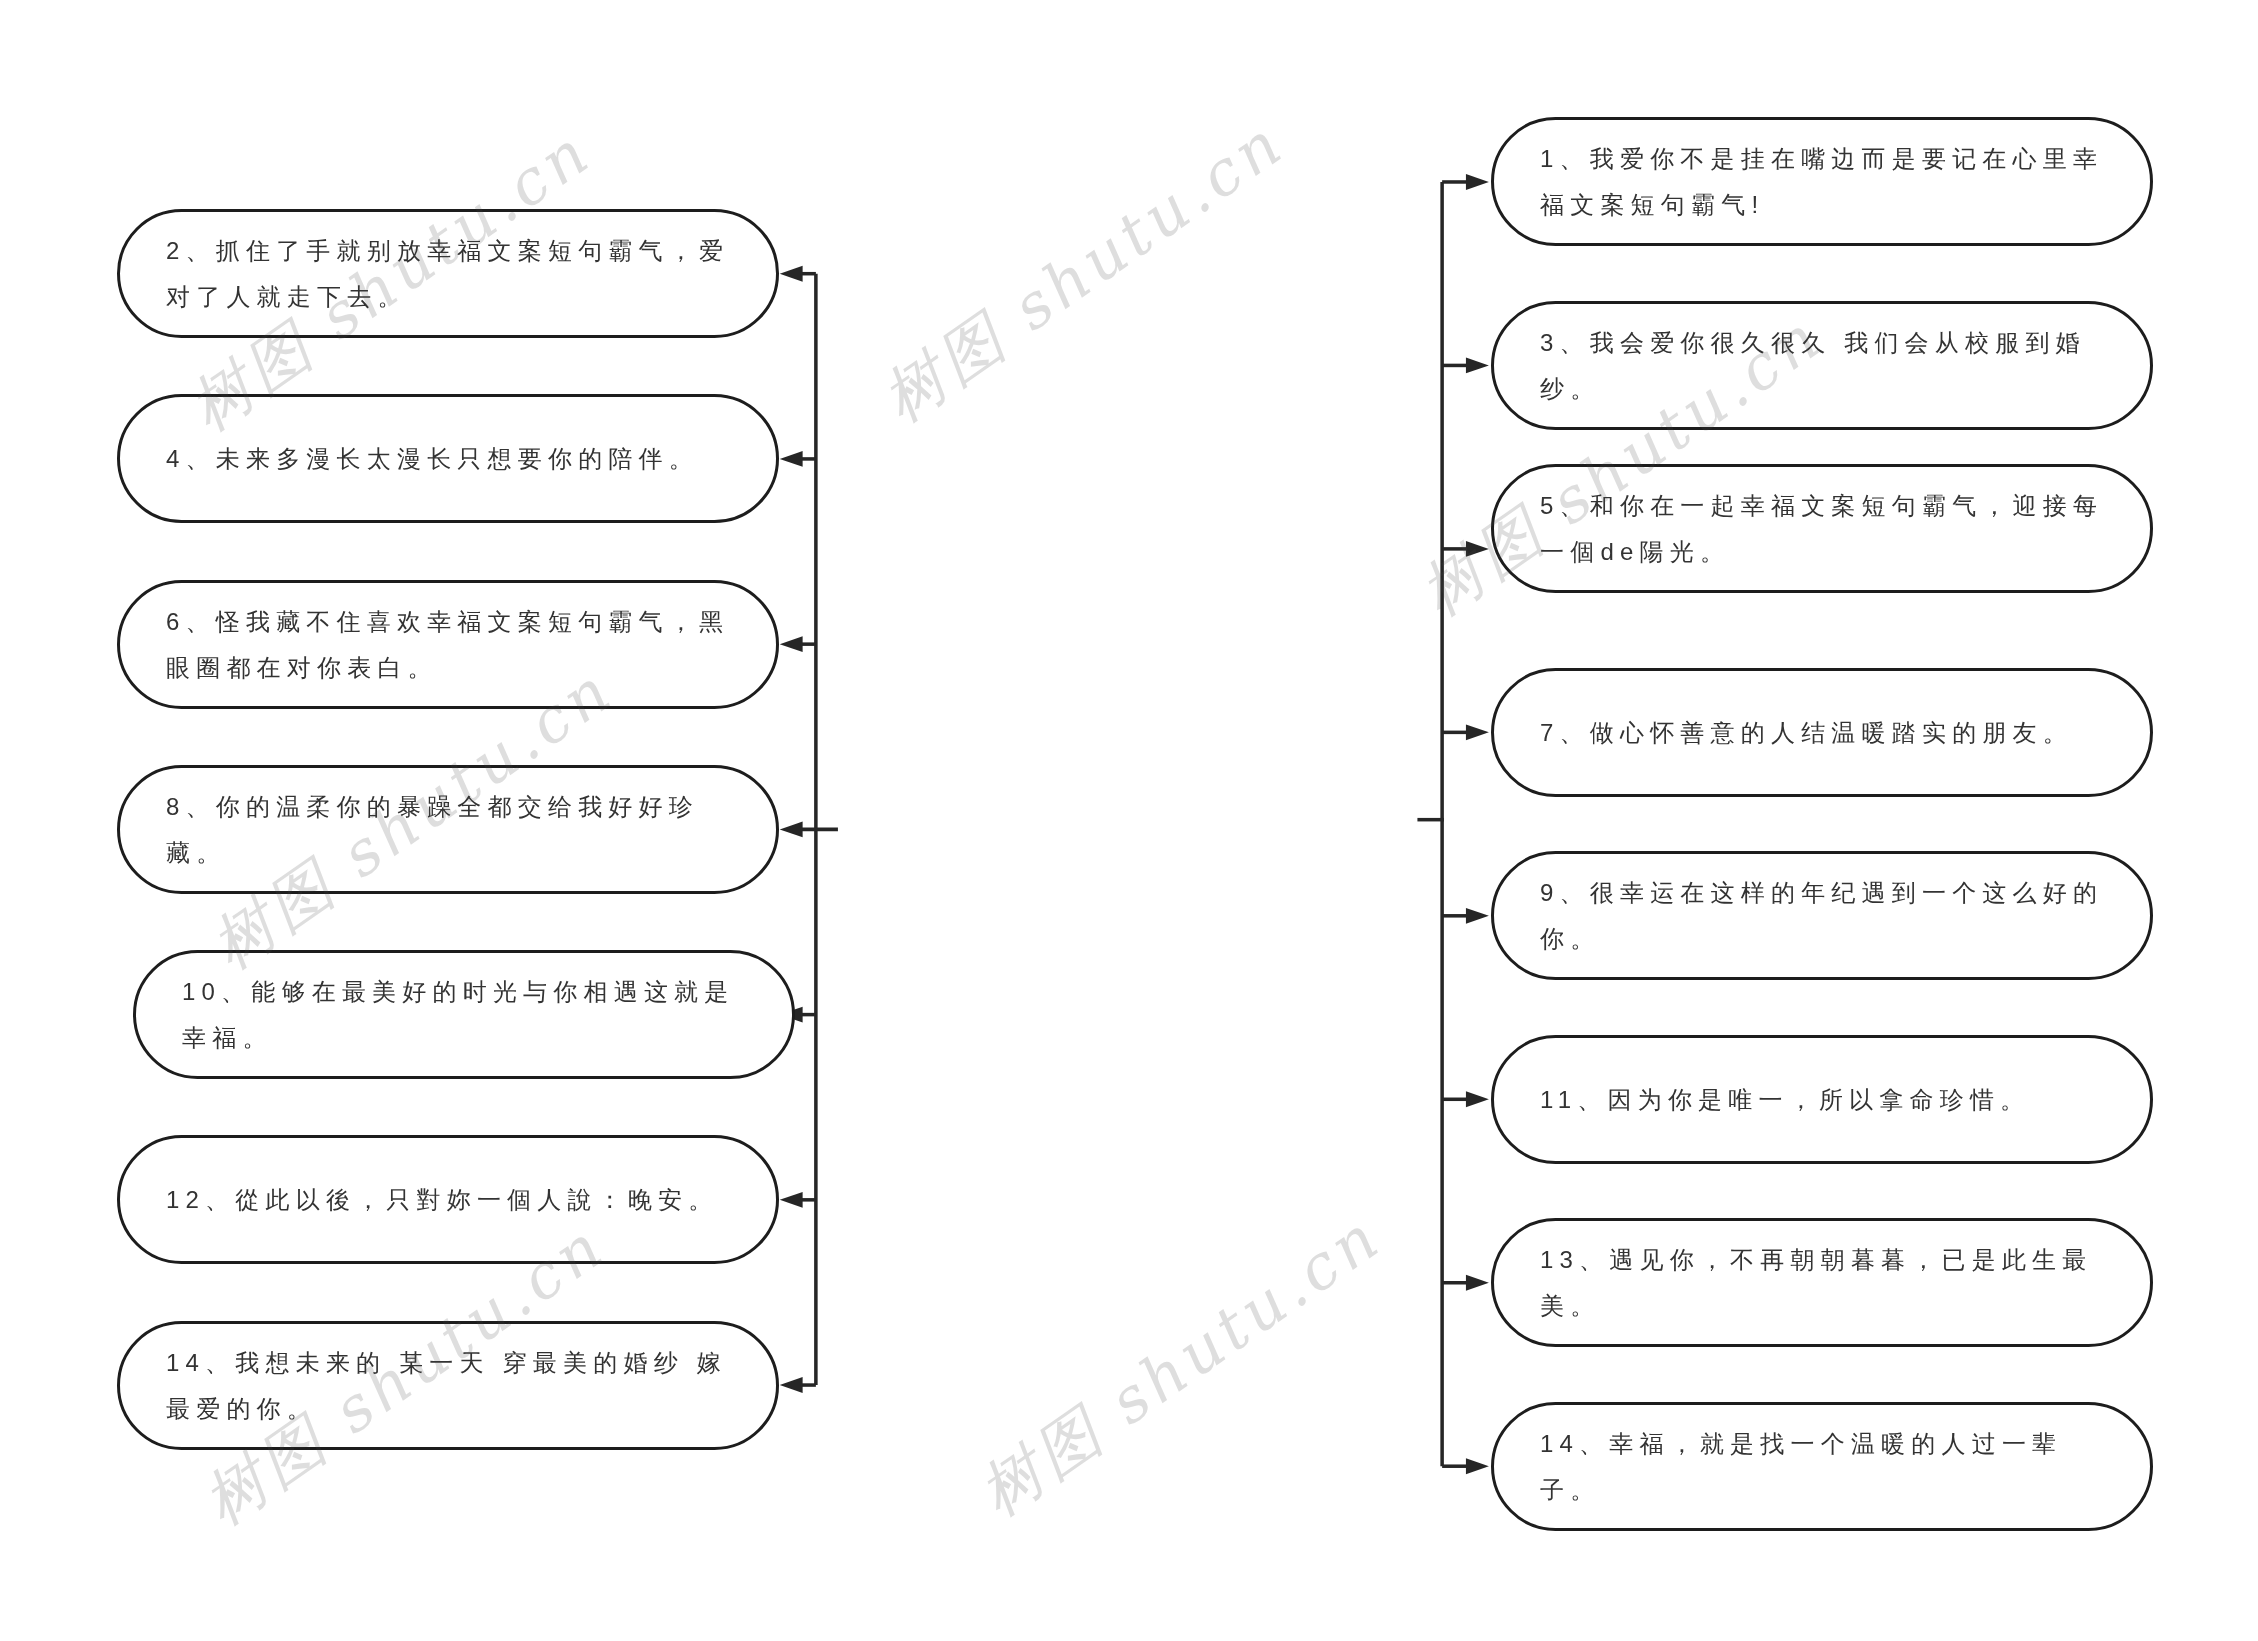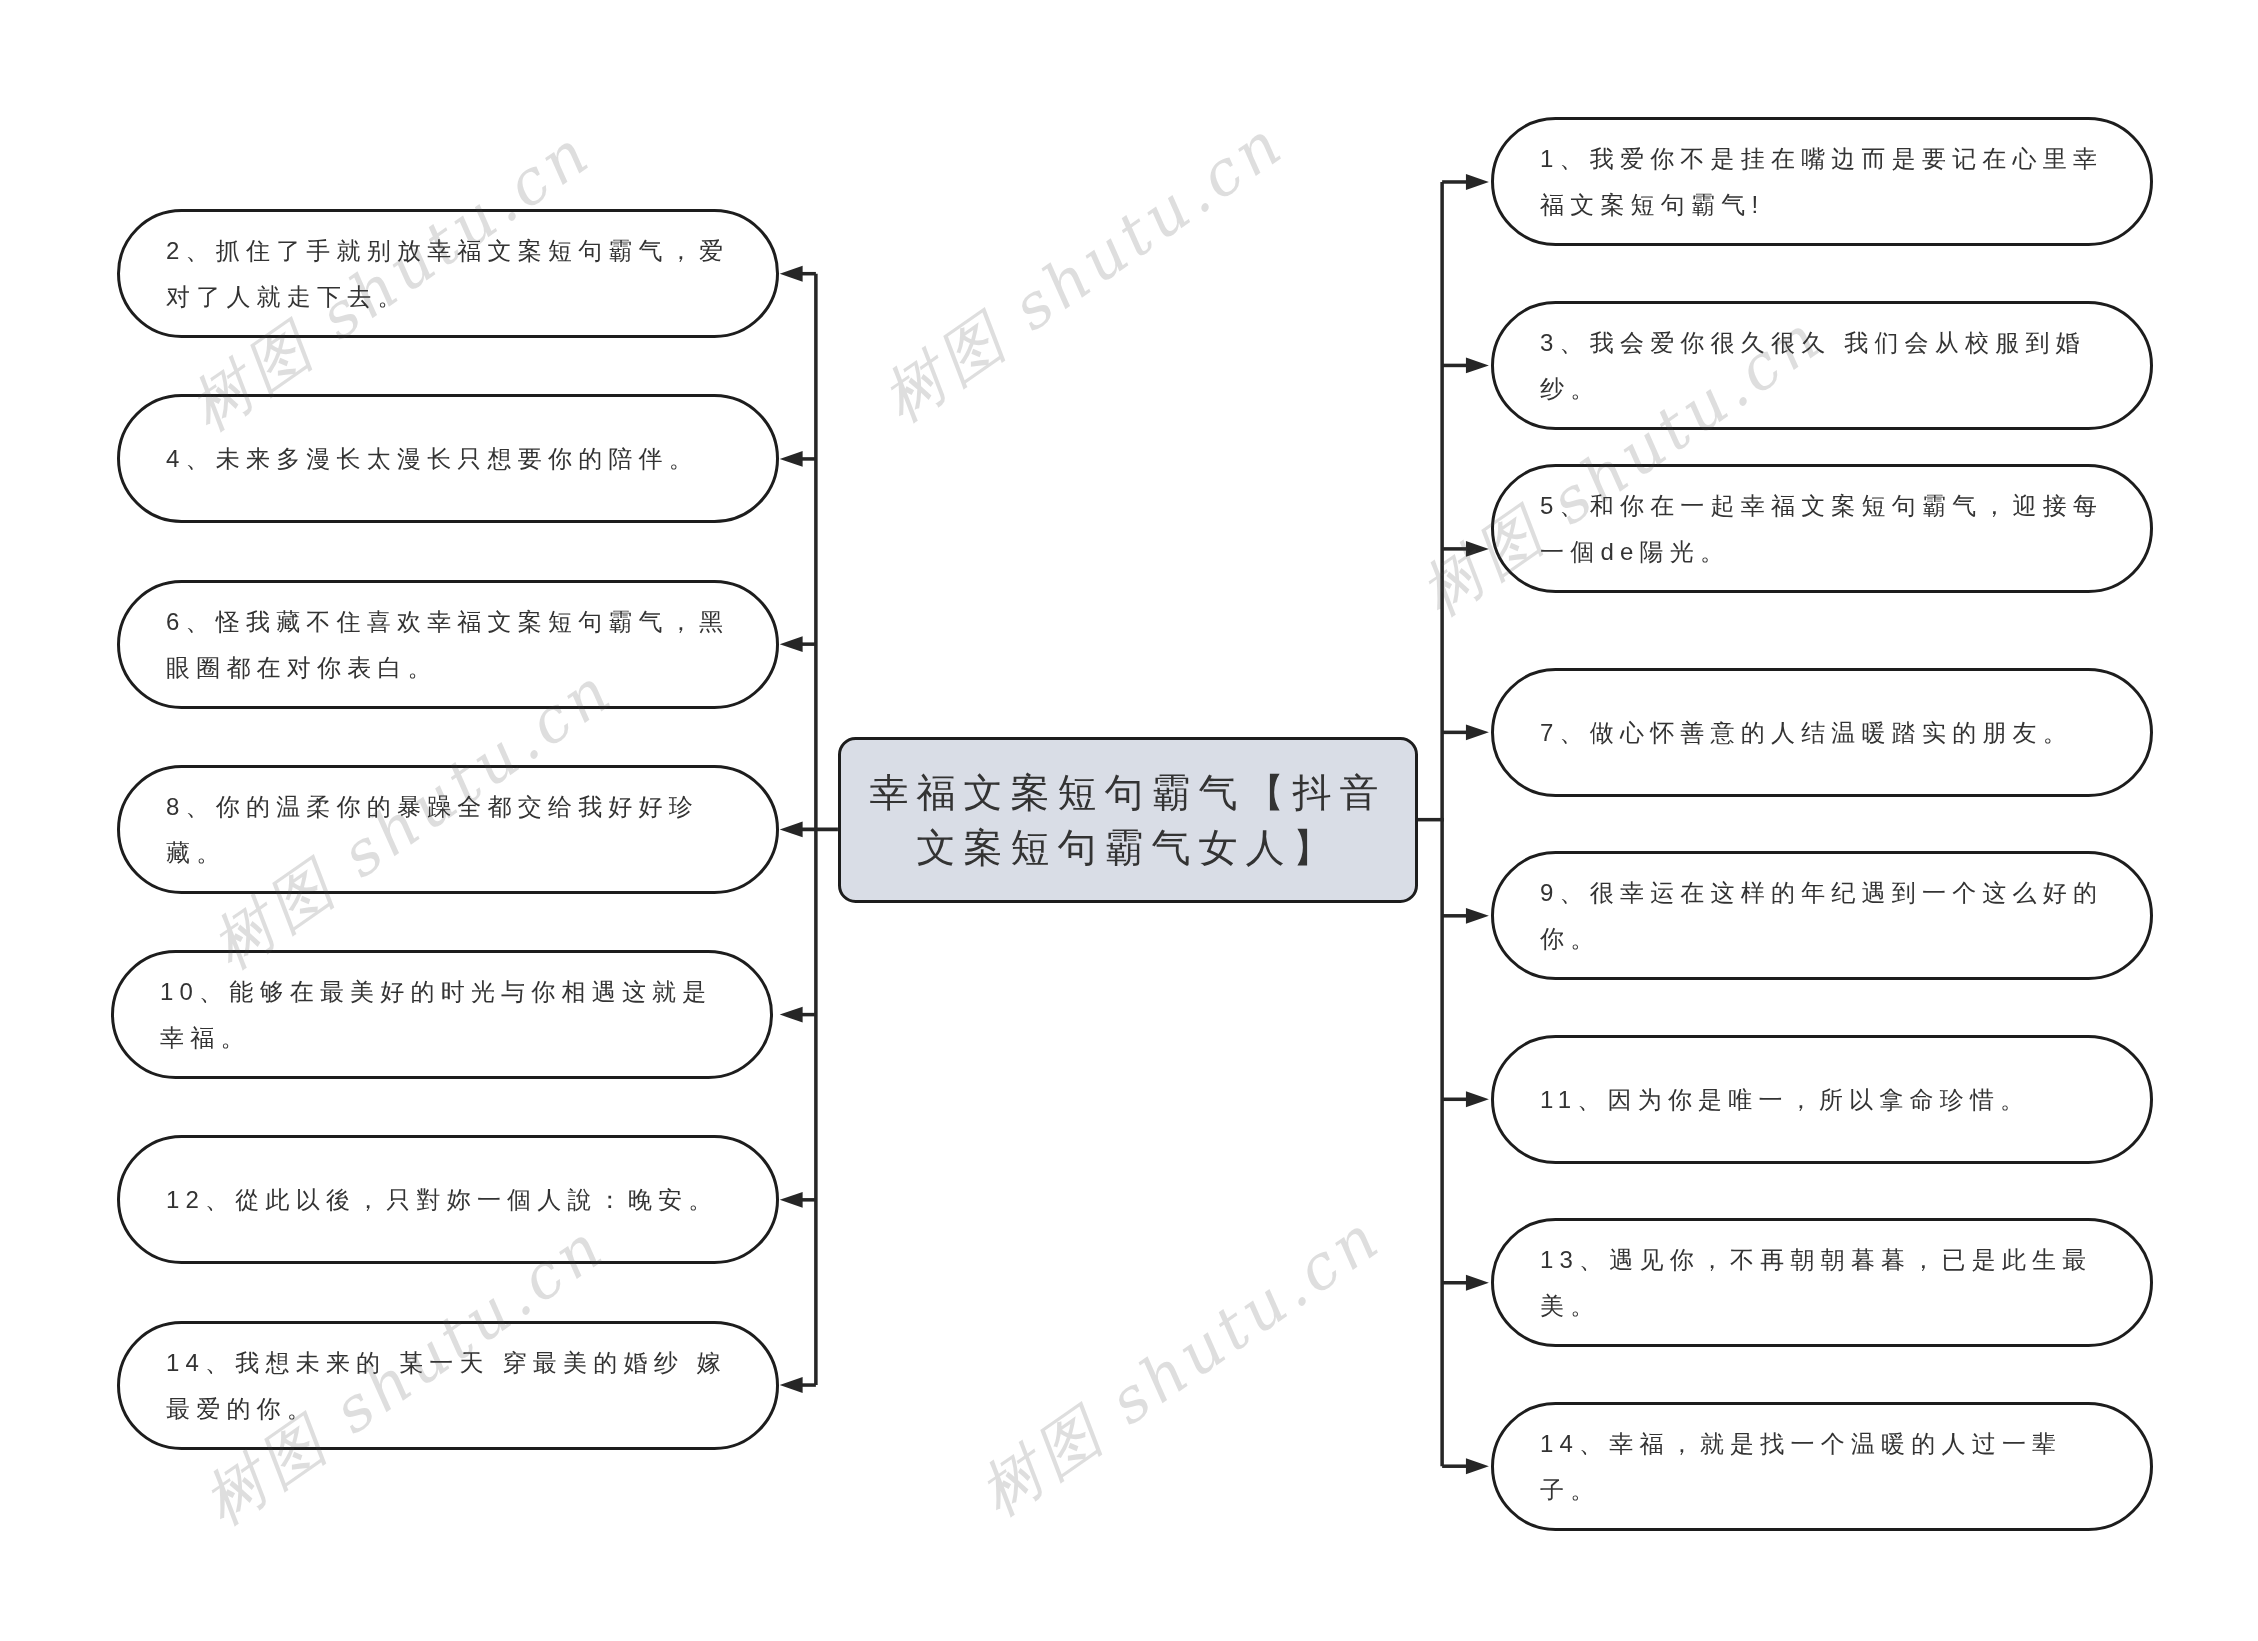--- a/index.html
+++ b/index.html
@@ -61,38 +61,35 @@
       <line x1="1635" y1="1038" x2="1666" y2="1038" stroke="#262626" stroke-width="4"></line>
       <polygon points="1688,1038 1662,1029 1662,1047" fill="#262626"></polygon>
       <line x1="1635" y1="1246" x2="1666" y2="1246" stroke="#262626" stroke-width="4"></line>
       <polygon points="1688,1246 1662,1237 1662,1255" fill="#262626"></polygon>
       <line x1="1635" y1="1454" x2="1666" y2="1454" stroke="#262626" stroke-width="4"></line>
       <polygon points="1688,1454 1662,1445 1662,1463" fill="#262626"></polygon>
       <line x1="1635" y1="1662" x2="1666" y2="1662" stroke="#262626" stroke-width="4"></line>
       <polygon points="1688,1662 1662,1653 1662,1671" fill="#262626"></polygon>
     </svg>
 
-  <div class="center-node">
-    <span>幸福文案短句霸气【抖音文案短句霸气女人】</span>
-  </div>
 
   <div id="left-col">
       <div class="node" style="left: 117px; top: 209px;">
         <span>2、抓住了手就别放幸福文案短句霸气，爱对了人就走下去。</span>
       </div>
       <div class="node" style="left: 117px; top: 394px;">
         <span>4、未来多漫长太漫长只想要你的陪伴。</span>
       </div>
       <div class="node" style="left: 117px; top: 580px;">
         <span>6、怪我藏不住喜欢幸福文案短句霸气，黑眼圈都在对你表白。</span>
       </div>
       <div class="node" style="left: 117px; top: 765px;">
         <span>8、你的温柔你的暴躁全都交给我好好珍藏。</span>
       </div>
-      <div class="node" style="left: 111px; top: 950px;">
+      <div class="node" style="left: 133px; top: 950px;">
         <span>10、能够在最美好的时光与你相遇这就是幸福。</span>
       </div>
       <div class="node" style="left: 117px; top: 1135px; text-align: right;">
         <span>12、從此以後，只對妳一個人說：晚安。</span>
       </div>
       <div class="node" style="left: 117px; top: 1321px;">
         <span>14、我想未来的 某一天 穿最美的婚纱 嫁最爱的你。</span>
       </div>
     </div>
   <div id="right-col">

